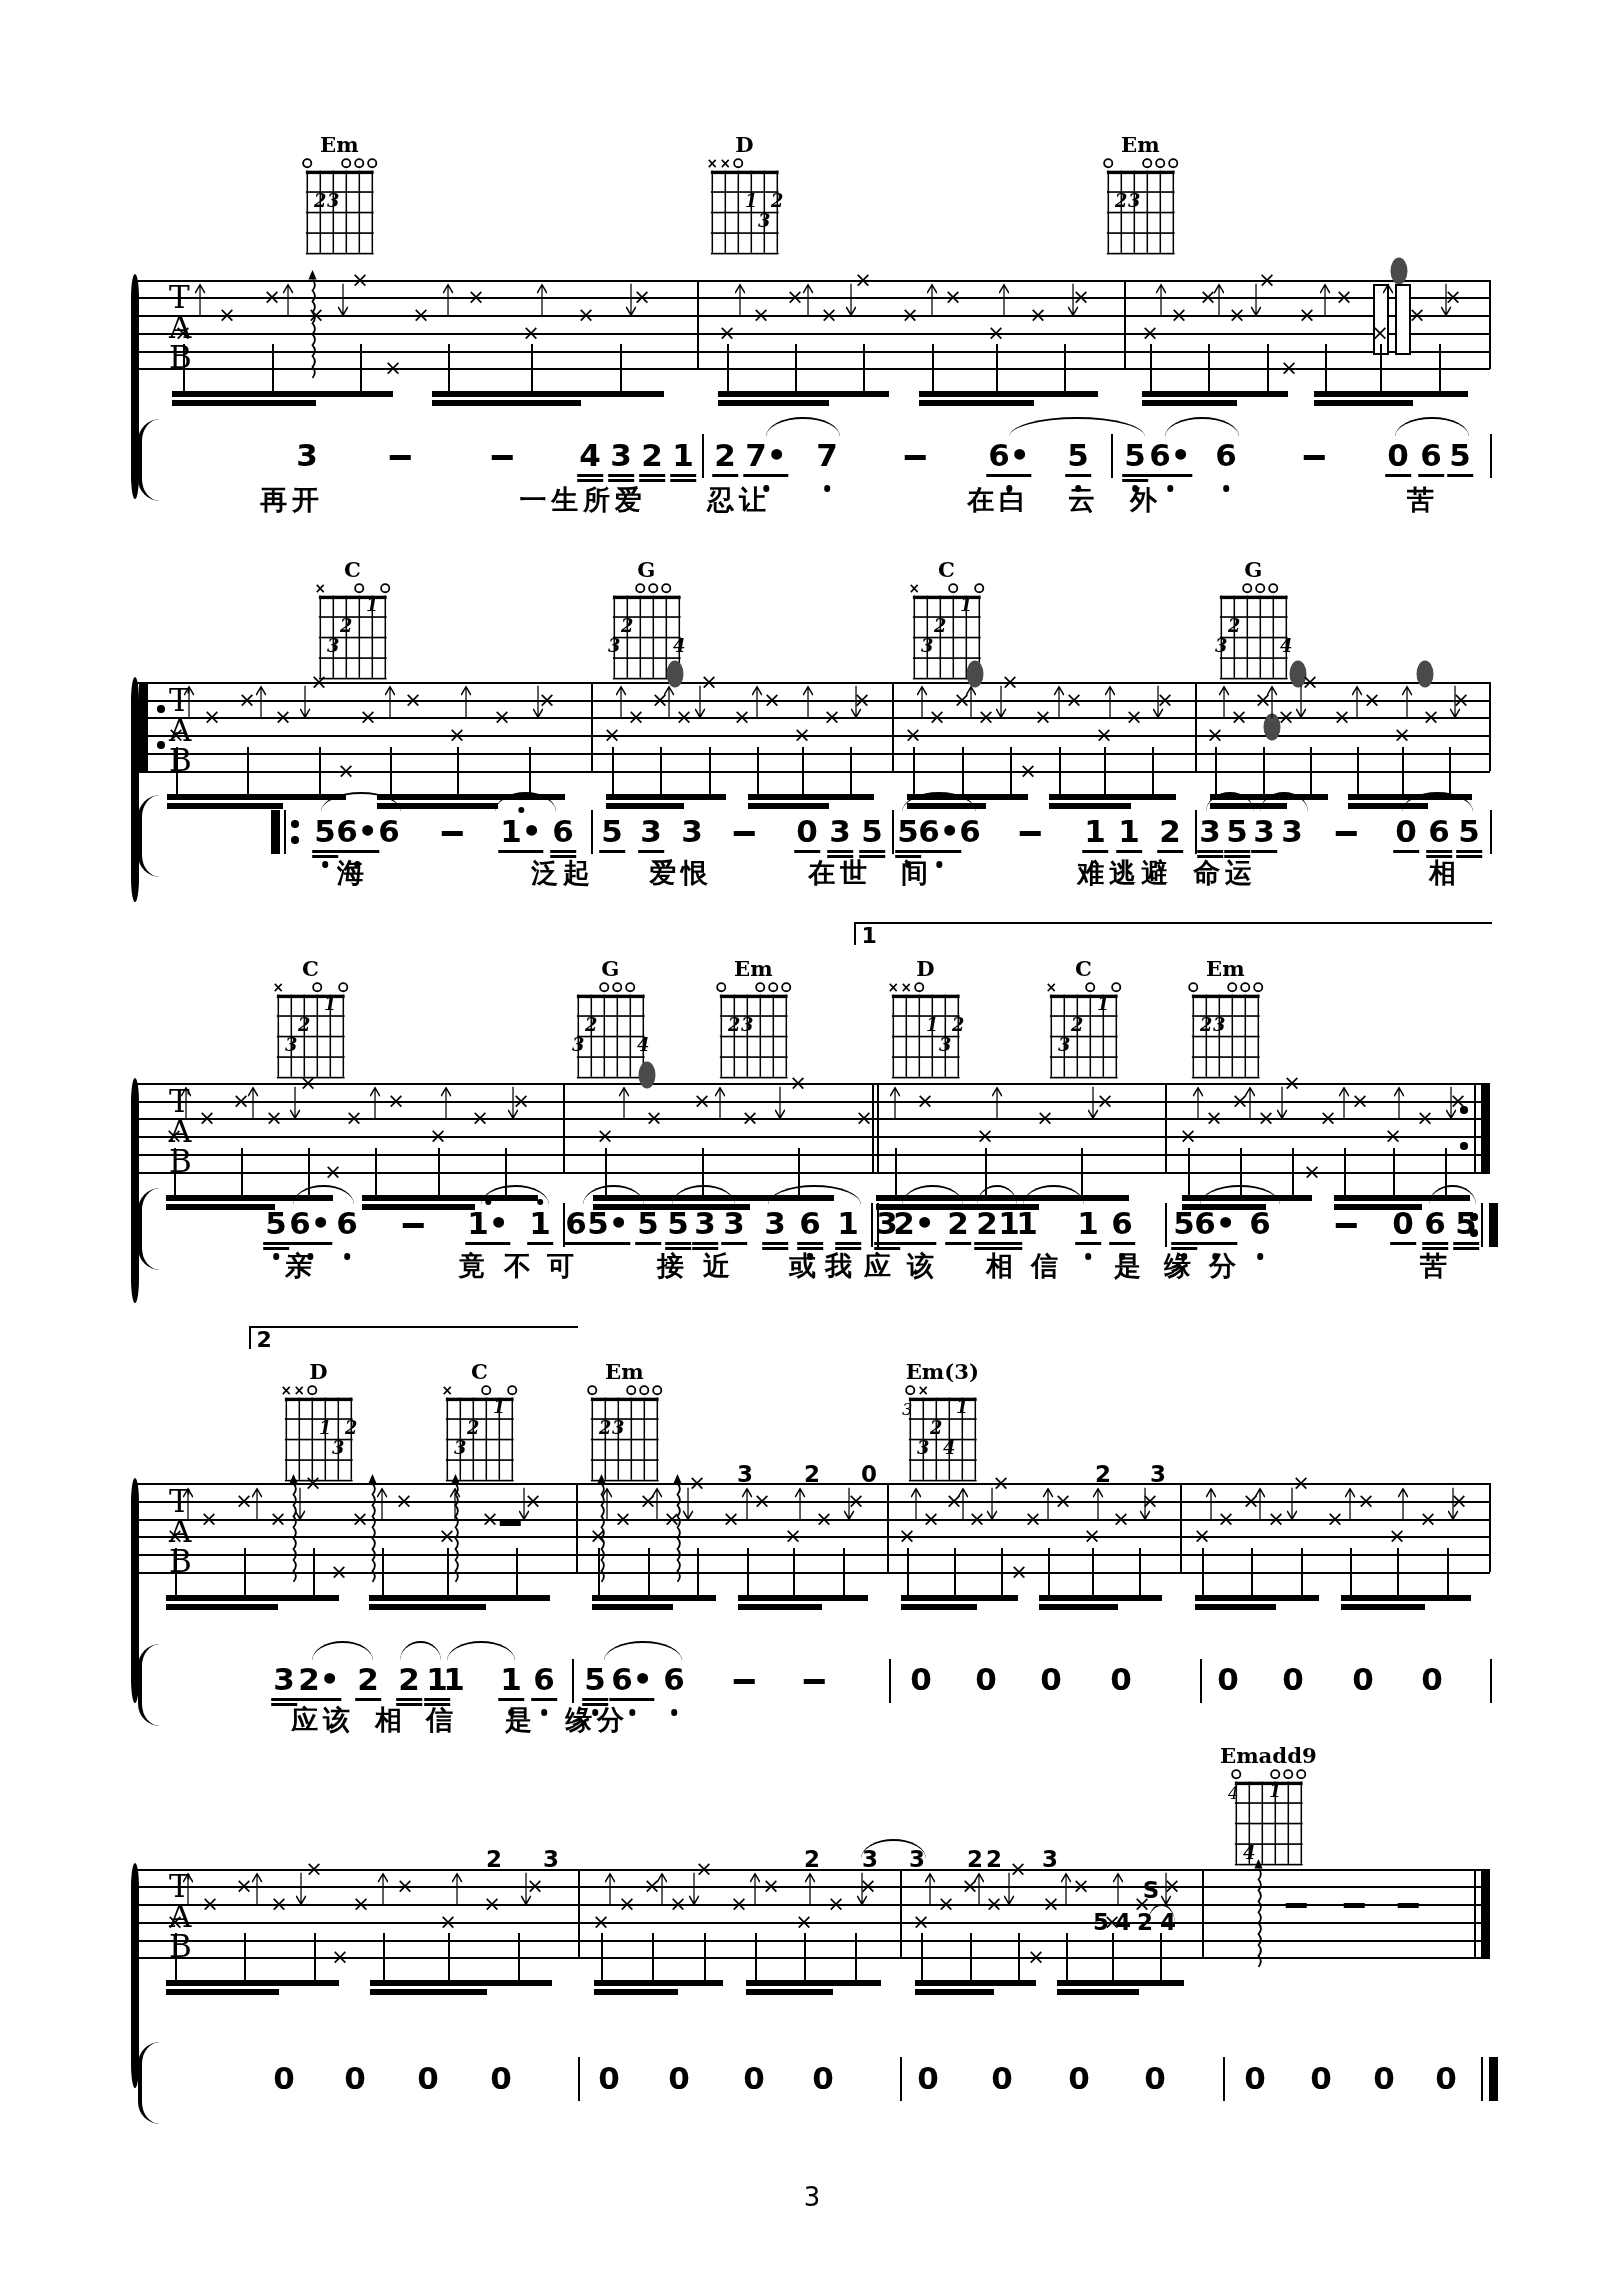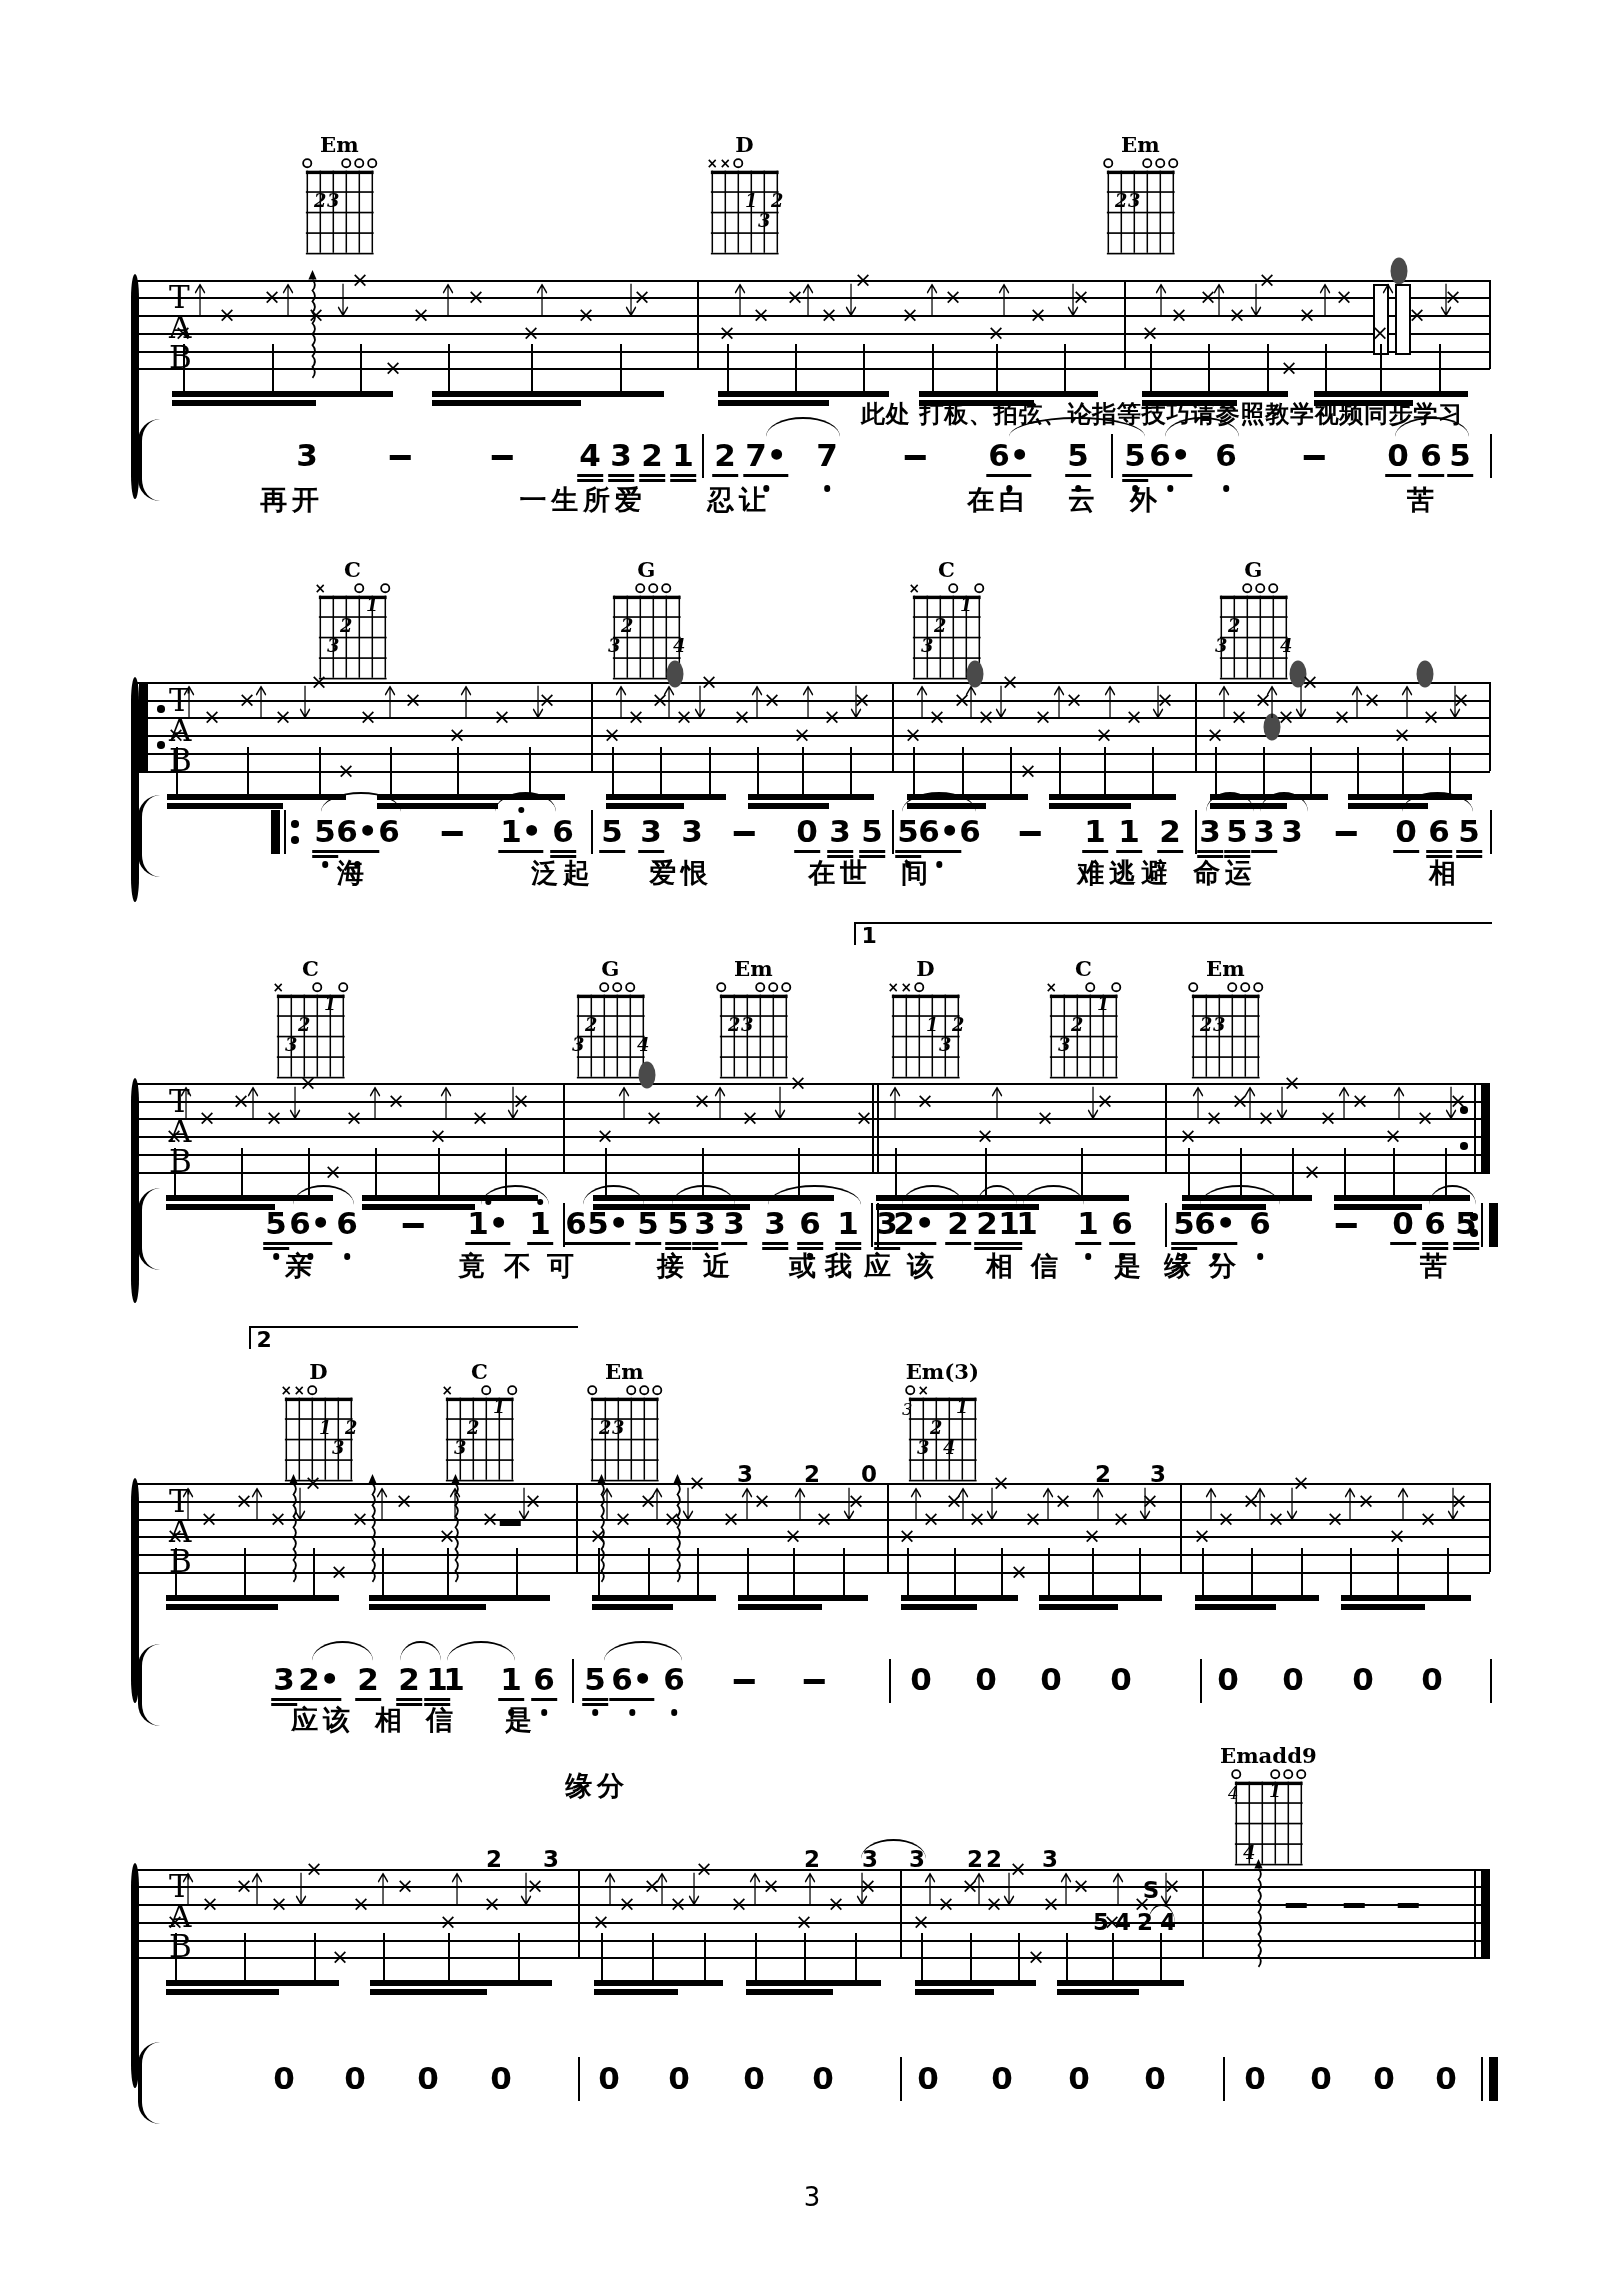--- a/index.html
+++ b/index.html
@@ -31,21 +31,20 @@
   .box{position:absolute;width:11.6px;border:2px solid #000;background:#fff;}
   .ann{position:absolute;font-size:24px;font-weight:700;letter-spacing:0.7px;white-space:nowrap;}
   .pageno{position:absolute;transform:translateX(-50%);font-size:26px;font-weight:400;}
   .ebrk{position:absolute;border-top:2.7px solid #000;border-left:2.7px solid #000;height:20.5px;}
   .ebrk span{position:absolute;left:5.5px;top:1.4px;font-size:22px;font-weight:700;line-height:1;}
 </style>
 </head>
 <body>
 
 <div id="page">
-  <div class="ann" style="left: 861px; top: 398px;">此处 打板、拍弦、论指等技巧请参照教学视频同步学习</div>
   <div class="pageno" style="left:812px;top:2182px;">3</div>
 <svg width="89" height="130" style="position: absolute; left: 299px; top: 131px; overflow: visible;" viewBox="0 0 130 190">
       <text x="59" y="30" text-anchor="middle" font-family="&quot;DejaVu Serif&quot;,serif" font-size="31" font-weight="700">Em</text>
       <circle cx="12" cy="47" r="6" fill="none" stroke="#000" stroke-width="2.6"></circle>
       <circle cx="69" cy="47" r="6" fill="none" stroke="#000" stroke-width="2.6"></circle>
       <circle cx="88" cy="47" r="6" fill="none" stroke="#000" stroke-width="2.6"></circle>
       <circle cx="107" cy="47" r="6" fill="none" stroke="#000" stroke-width="2.6"></circle>
       <rect x="10" y="58" width="99" height="5" fill="#000"></rect>
       <rect x="10" y="88" width="99" height="2.4" fill="#000"></rect>
       <rect x="10" y="118" width="99" height="2.4" fill="#000"></rect>
@@ -1181,21 +1180,21 @@
     <div class="vbar" style="left: 1200px; top: 1659px; height: 44px;"></div>
     <div class="vbar" style="left: 1490px; top: 1659px; height: 44px;"></div>
     <div class="arc" style="left: 312px; top: 1641px; width: 61px;"></div>
     <div class="arc" style="left: 400px; top: 1641px; width: 41px;"></div>
     <div class="arc" style="left: 447px; top: 1641px; width: 68px;"></div>
     <div class="arc" style="left: 604px; top: 1641px; width: 78px;"></div>
     <div class="lyr" style="left: 323px; top: 1706px;">应该</div>
     <div class="lyr" style="left: 391px; top: 1706px;">相</div>
     <div class="lyr" style="left: 442px; top: 1706px;">信</div>
     <div class="lyr" style="left: 521px; top: 1706px;">是</div>
-    <div class="lyr" style="left: 597px; top: 1772px;">缘分</div>
+    <div class="lyr" style="left: 597px; top: 1706px;">缘分</div>
     <div class="nhook" style="left: 138px; top: 2042px;"></div>
     <div class="tok" style="left: 284px; top: 2063px;">0</div>
     <div class="tok" style="left: 355px; top: 2063px;">0</div>
     <div class="tok" style="left: 428px; top: 2063px;">0</div>
     <div class="tok" style="left: 501px; top: 2063px;">0</div>
     <div class="tok" style="left: 609px; top: 2063px;">0</div>
     <div class="tok" style="left: 679px; top: 2063px;">0</div>
     <div class="tok" style="left: 754px; top: 2063px;">0</div>
     <div class="tok" style="left: 823px; top: 2063px;">0</div>
     <div class="tok" style="left: 928px; top: 2063px;">0</div>

